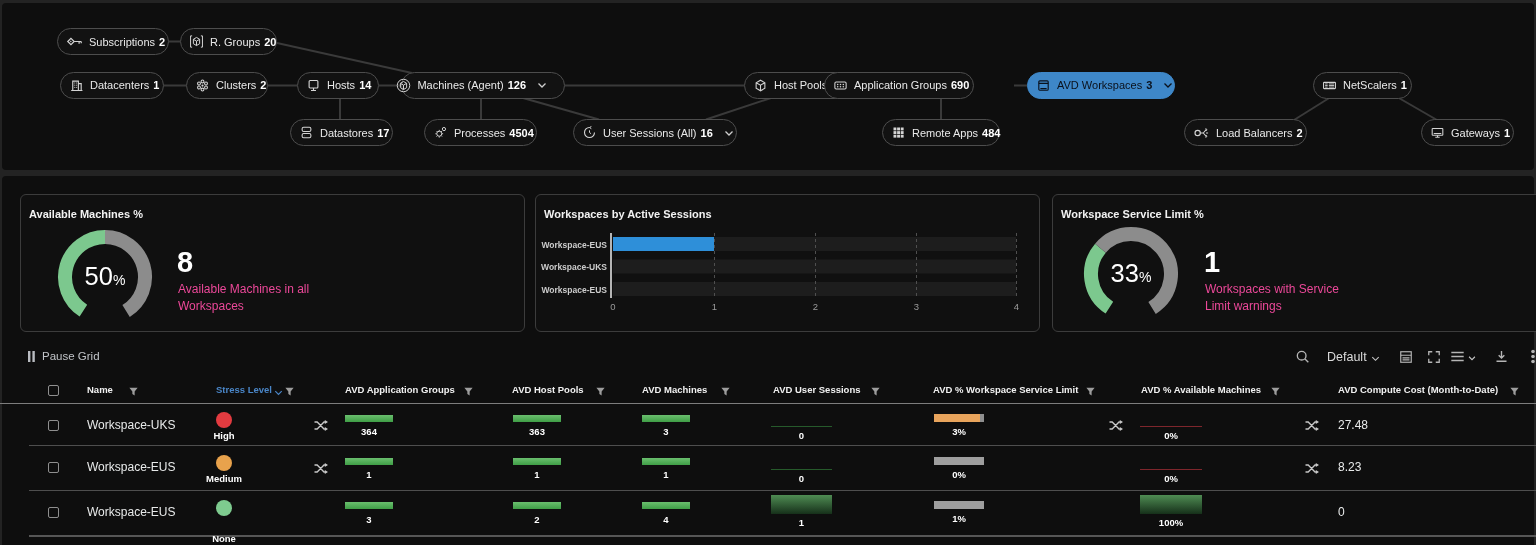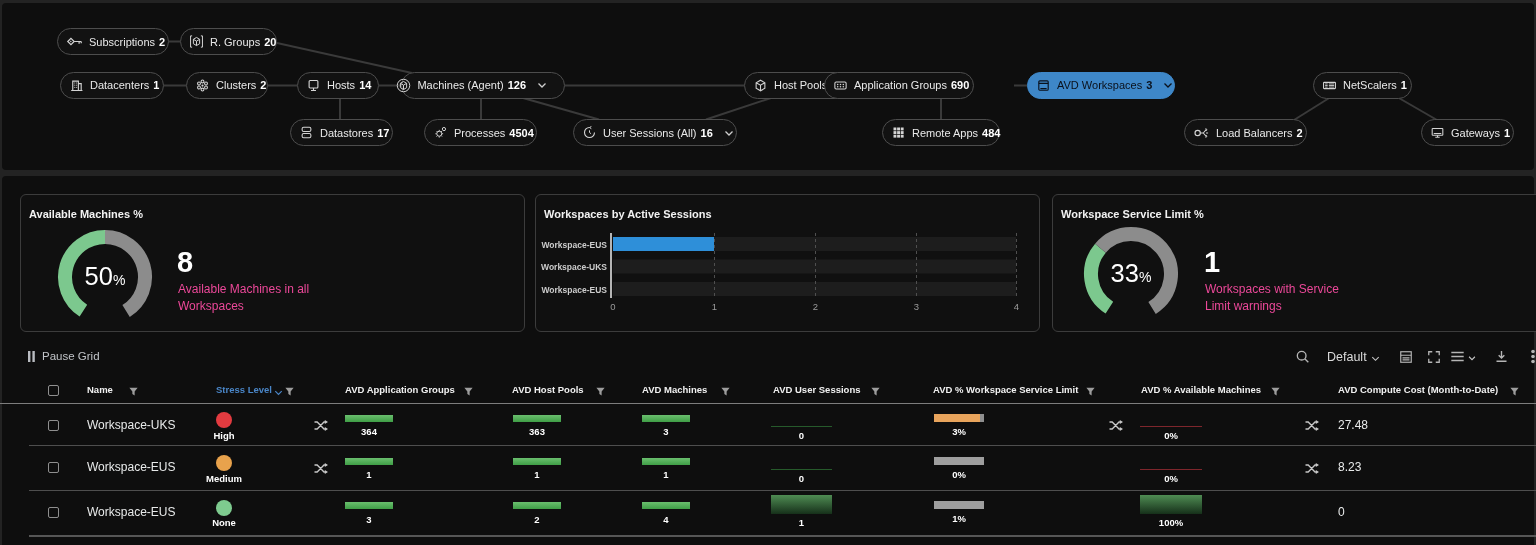--- a/index.html
+++ b/index.html
@@ -392,21 +392,21 @@
       <g stroke="#c8c8c8" stroke-width="1.3" fill="none">
         <path d="M0.5 2 H3.2 L10 9 H11.5 M0.5 9 H3.2 L10 2 H11.5"></path>
       </g>
       <path d="M10.8 0 L14 2 L10.8 4 Z M10.8 7 L14 9 L10.8 11 Z" fill="#c8c8c8"></path>
     </svg>
   <div class="rowname" style="left:1338px; top:460px;">8.23</div>
 
   <div class="ckbox" style="left:48px; top:506.5px;"></div>
   <div class="rowname" style="left:87px; top:504.5px;">Workspace-EUS</div>
   <div class="dot" style="left:216px; top:499.5px; background:#7ecb8f;"></div>
-  <div class="cval" style="left:204px; top:517px; width:40px;">None</div>
+  <div class="cval" style="left:204px; top:533px; width:40px;">None</div>
   <div class="gbar" style="left:345px; top:502px;"></div>
   <div class="cval" style="left:345px; top:513.5px; width:48px;">3</div>
   <div class="gbar" style="left:513px; top:502px;"></div>
   <div class="cval" style="left:513px; top:513.5px; width:48px;">2</div>
   <div class="gbar" style="left:642px; top:502px;"></div>
   <div class="cval" style="left:642px; top:513.5px; width:48px;">4</div>
   <div class="vbar" style="left:771px; top:494.5px; width:61px;"></div>
   <div class="cval" style="left:771px; top:517px; width:61px;">1</div>
   <div class="abs" style="left:934px; top:501px; width:50px; height:8px; background:#9e9e9e;"></div>
   <div class="cval" style="left:934px; top:513px; width:50px;">1%</div>

